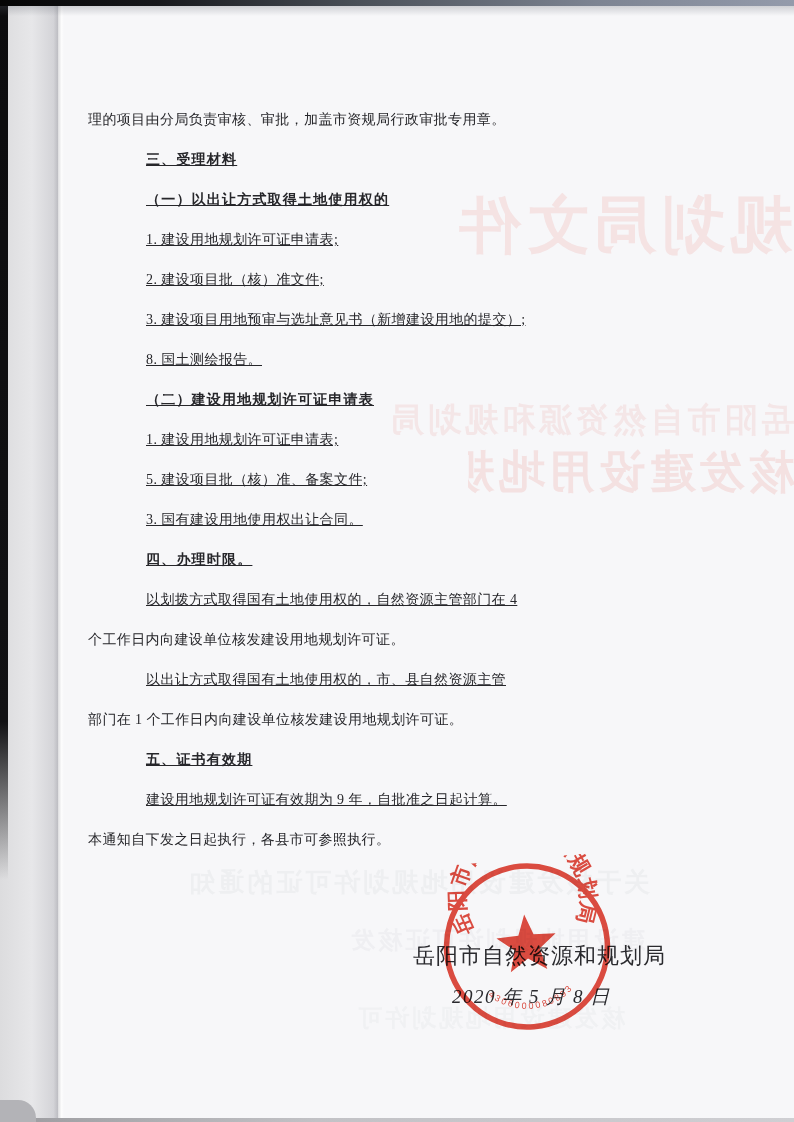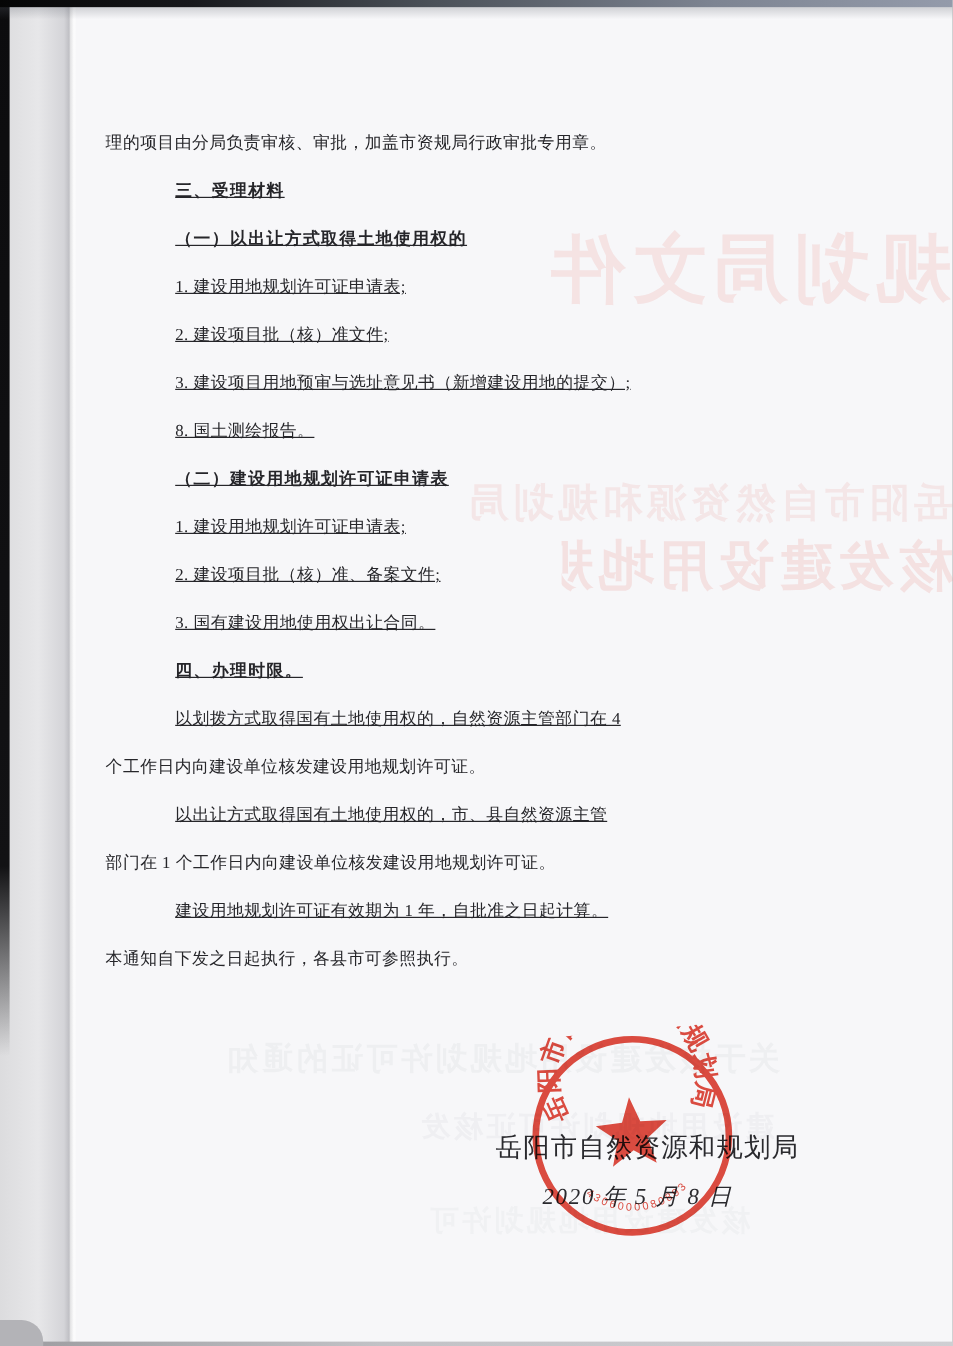--- a/index.html
+++ b/index.html
@@ -87,28 +87,29 @@
   <main class="doc">
     <div class="ln">理的项目由分局负责审核、审批，加盖市资规局行政审批专用章。</div>
     <div class="ln b ind">三、受理材料</div>
     <div class="ln b ind">（一）以出让方式取得土地使用权的</div>
     <div class="ln ind">1. 建设用地规划许可证申请表;</div>
     <div class="ln ind">2. 建设项目批（核）准文件;</div>
     <div class="ln ind">3. 建设项目用地预审与选址意见书（新增建设用地的提交）;</div>
     <div class="ln ind">8. 国土测绘报告。</div>
     <div class="ln b ind">（二）建设用地规划许可证申请表</div>
     <div class="ln ind">1. 建设用地规划许可证申请表;</div>
-    <div class="ln ind">2. 建设项目批（核）准、备案文件;</div>
+    <div class="ln ind">5. 建设项目批（核）准、备案文件;</div>
     <div class="ln ind">3. 国有建设用地使用权出让合同。</div>
     <div class="ln b ind">四、办理时限。</div>
     <div class="ln ind">以划拨方式取得国有土地使用权的，自然资源主管部门在 4</div>
     <div class="ln">个工作日内向建设单位核发建设用地规划许可证。</div>
     <div class="ln ind">以出让方式取得国有土地使用权的，市、县自然资源主管</div>
     <div class="ln">部门在 1 个工作日内向建设单位核发建设用地规划许可证。</div>
-    <div class="ln ind">建设用地规划许可证有效期为 1 年，自批准之日起计算。</div>
+    <div class="ln b ind">五、证书有效期</div>
+    <div class="ln ind">建设用地规划许可证有效期为 9 年，自批准之日起计算。</div>
     <div class="ln">本通知自下发之日起执行，各县市可参照执行。</div>
   </main>
 
   <div class="sig">岳阳市自然资源和规划局</div>
   <div class="date">2020 年 5 月 8 日</div>
 
   <svg class="seal" viewBox="0 0 175 175" xmlns="http://www.w3.org/2000/svg">
     <defs>
       <path id="arcTop" d="M 34.9 62.5 A 58 58 0 1 1 140.1 62.5" fill="none"></path>
       <path id="arcBottom" d="M 36.7 122.6 A 62 62 0 0 0 138.3 122.6" fill="none"></path>

